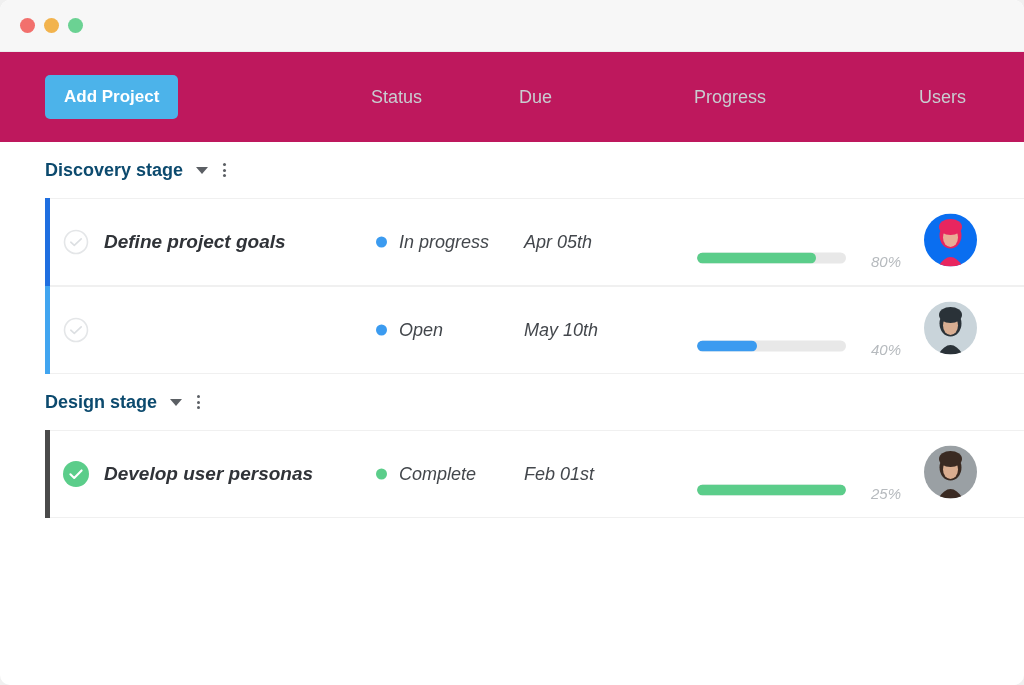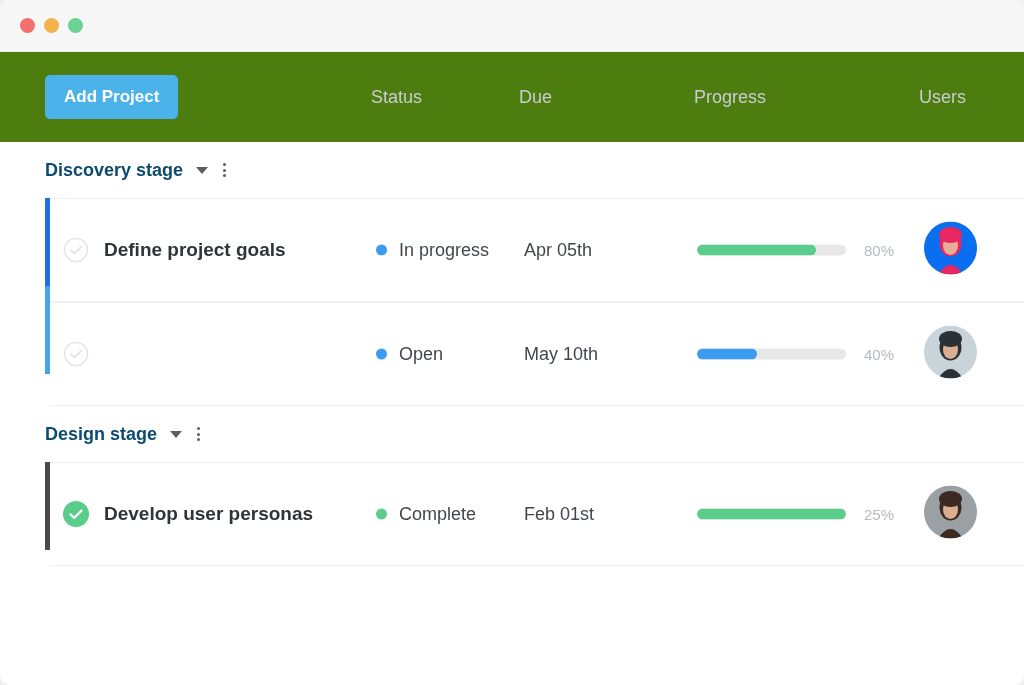--- a/index.html
+++ b/index.html
@@ -64,21 +64,21 @@
     position: absolute; left: 828px; top: 50%;
     transform: translateY(-50%);
     width: 74px; text-align: center;
   }
   .tracked-hrs { font-size: 15px; color: #b9bdc1; line-height: 1.25; }
   .tracked-lbl { font-size: 12px; color: #5d6166; line-height: 1.5; }
   
   .toolbar {
     height: 90px; width: 100%;
     position: relative;
-    background: #4d7c0f;
+    background: #be185d;
   }
   .add-btn {
     position: absolute; left: 45px; top: 50%;
     transform: translateY(-50%);
     padding: 12px 19px;
     background: #4cb3ea; color: #ffffff;
     font-size: 17px; font-weight: bold;
     border: none; border-radius: 5px;
     cursor: pointer;
     font-family: "Liberation Sans", sans-serif;
@@ -118,39 +118,40 @@
   }
   .kebab i { width: 3px; height: 3px; border-radius: 50%; background: #5b5f64; display:block; }
   
   .group { position: relative; padding-left: 45px; }
   .accent {
     position: absolute; left: 45px; top: 0; bottom: 0;
     width: 5px;
   }
   .row {
     position: relative;
-    height: 104px;
+    height: 88px;
     background: #fff;
     border-top: 1px solid #f0f0f0;
     border-bottom: 1px solid #f0f0f0;
     margin-left: 5px;
+    font-style: italic;
   }
   .cell { position: absolute; top: 50%; transform: translateY(-50%); }
   .check-icon { left: 13px; width: 26px; height: 26px; cursor: pointer; }
   .task-name {
     left: 54px; font-size: 19px; font-weight: bold;
     color: #303338; white-space: nowrap;
   }
   .status-cell {
     left: 326px; display: flex; align-items: center; gap: 12px;
   }
   .dot { width: 11px; height: 11px; border-radius: 50%; }
   .status-text { font-size: 18px; color: #43474c; white-space: nowrap; }
   .due-cell { left: 474px; font-size: 18px; color: #43474c; white-space: nowrap; }
-  .prog-cell { left: 647px; display: flex; align-items: center; gap: 18px; }
+  .prog-cell { left: 647px; display: flex; align-items: flex-start; gap: 25px; margin-top: 19px; }
   .row-track {
     width: 149px; height: 11px;
     background: #e8e8e8; border-radius: 6px; overflow: hidden;
   }
   .row-pct { font-size: 15px; color: #b6babe; white-space: nowrap; }
   .avatar-cell { left: 874px; }
   .avatar {
     width: 53px; height: 53px; border-radius: 50%;
     overflow: hidden; position: relative;
     cursor: pointer;

